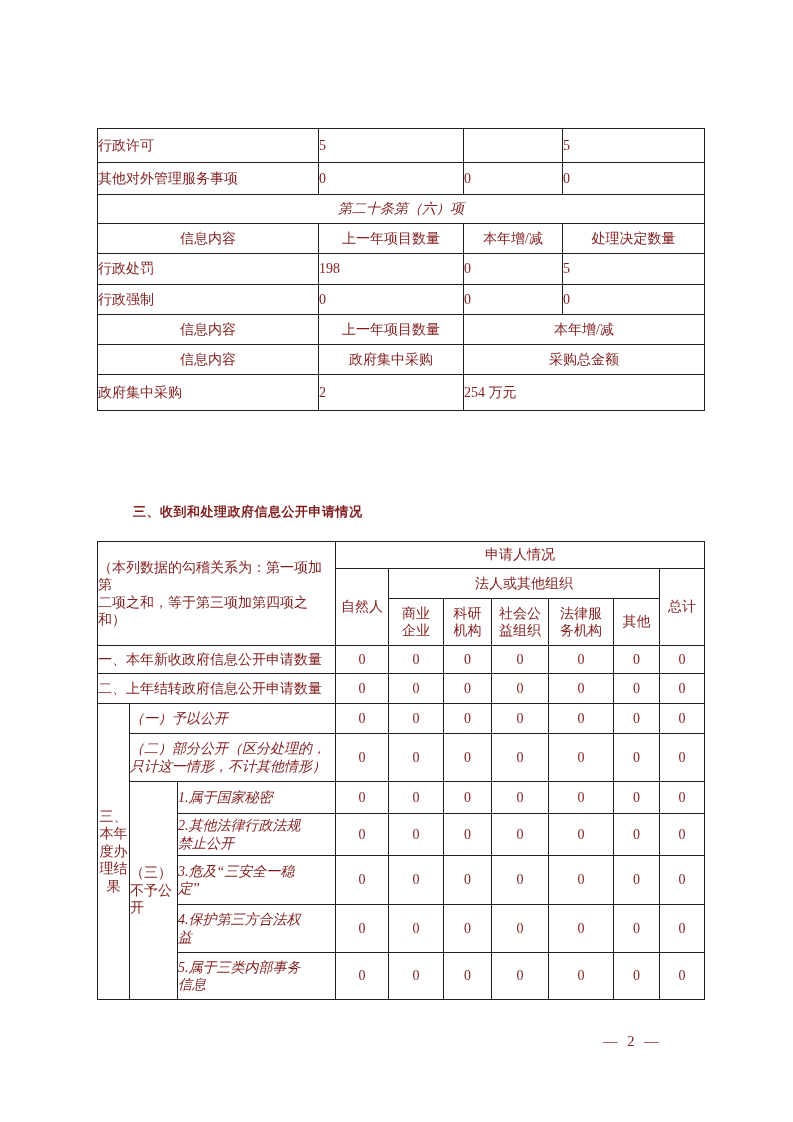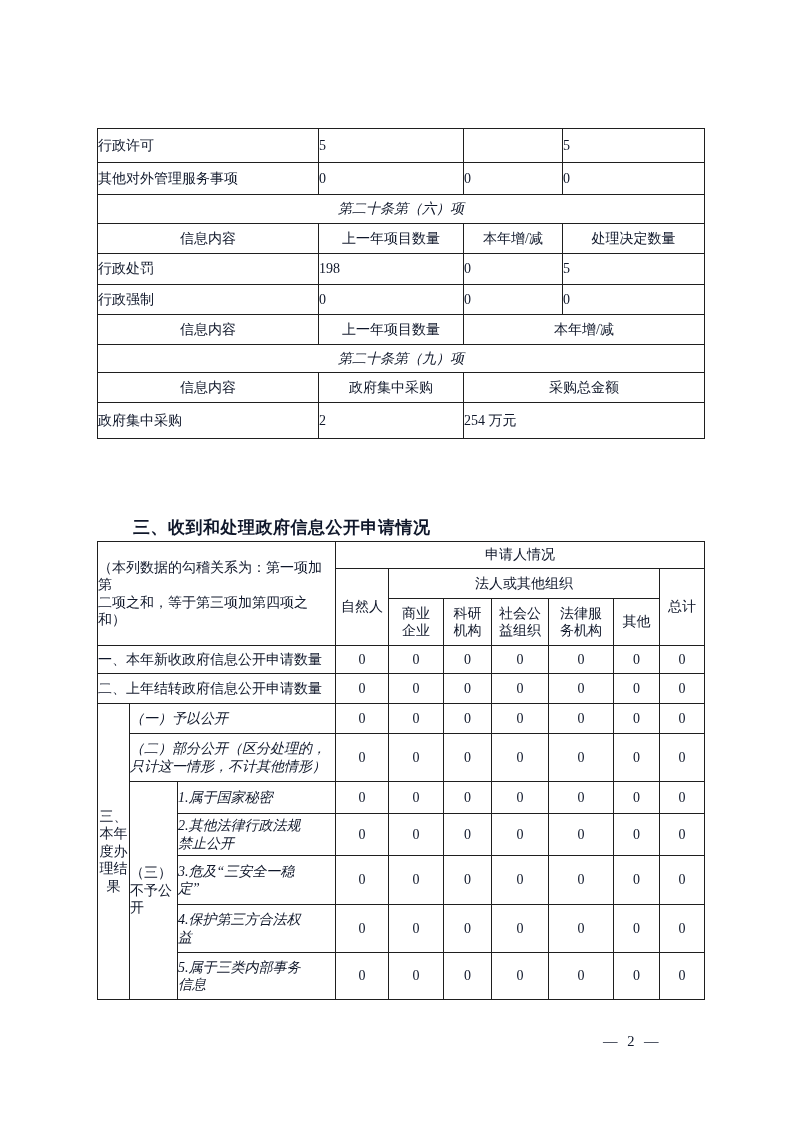--- a/index.html
+++ b/index.html
@@ -1,17 +1,17 @@
 <!DOCTYPE html>
 <html><head>
 <meta charset="utf-8">
 <style>
   html,body{margin:0;padding:0;background:#ffffff;}
   .page{position:relative;width:793px;height:1122px;background:#ffffff;
-        font-family:"Liberation Serif","DejaVu Serif",serif;color:#0f172a;overflow:hidden;}
+        font-family:"Liberation Serif","DejaVu Serif",serif;color:#7f1d1d;overflow:hidden;}
   table.t{position:absolute;border-collapse:collapse;table-layout:fixed;background:#ffffff;}
   table.t td{border:1.5px solid #1f1f1f;font-size:14px;padding:0;vertical-align:middle;
              overflow:hidden;line-height:1.25;}
   .top-table{left:97px;top:128px;width:607px;}
   .req-table{left:97px;top:541px;width:607px;}
   td.lbl{text-align:left;padding:2px 4px 6px 6px;}
   td.val{text-align:left;padding:2px 4px 6px 18px;}
   td.hdr{text-align:center;padding:2px 2px 5px 2px;}
   td.sect{text-align:center;padding:1px 2px 4px 2px;font-style:italic;}
   td.ctr{text-align:center;padding:2px 2px 6px 2px;}
@@ -20,22 +20,22 @@
   td.z{text-align:center;font-size:13.5px;padding:2px 2px 6px 2px;}
   td.note{font-size:13.5px;line-height:23px;white-space:pre-line;text-align:left;
           padding:3px 4px 3px 5px;}
   td.orghdr{white-space:pre-line;line-height:20px;font-size:13.5px;text-align:center;}
   td.vlabel{white-space:pre-line;line-height:24px;font-size:13px;text-align:center;padding:2px 1px;}
   td.glabel{white-space:pre-line;line-height:17px;font-size:13px;text-align:left;
             padding:2px 2px 2px 5px;}
   td.kai{font-family:Liberation Serif, serif;font-style:italic;font-size:13px;}
   td.sub{text-align:left;padding:2px 4px 2px 10px;white-space:pre-line;line-height:21px;}
   td.item{text-align:left;padding:2px 4px 2px 4px;white-space:pre-line;line-height:20px;}
-  .heading{position:absolute;left:133px;top:503px;font-size:17px;font-weight:bold;
-           letter-spacing:0.5px;margin-top:13px;}
+  .heading{position:absolute;left:133px;top:503px;font-size:13px;font-weight:bold;
+           letter-spacing:0.5px;}
   .pagenum{position:absolute;left:603px;top:1033px;font-size:14.5px;letter-spacing:3px;}
 </style>
 </head>
 <body>
 
 <div class="page">
 
   <table class="t top-table">
     <colgroup>
       <col style="width:221px">
@@ -74,23 +74,20 @@
       <tr style="height:30px">
         <td class="lbl">行政强制</td>
         <td class="val">0</td>
         <td class="val">0</td>
         <td class="val">0</td>
       </tr>
       <tr style="height:30px">
         <td class="hdr">信息内容</td>
         <td class="hdr">上一年项目数量</td>
         <td class="hdr" colspan="2">本年增/减</td>
-      </tr>
-      <tr style="height:28px">
-        <td class="sect" colspan="4">第二十条第（九）项</td>
       </tr>
       <tr style="height:30px">
         <td class="hdr">信息内容</td>
         <td class="hdr">政府集中采购</td>
         <td class="hdr" colspan="2">采购总金额</td>
       </tr>
       <tr style="height:36px">
         <td class="lbl">政府集中采购</td>
         <td class="val topv">2</td>
         <td class="low" colspan="2">254 万元</td>

